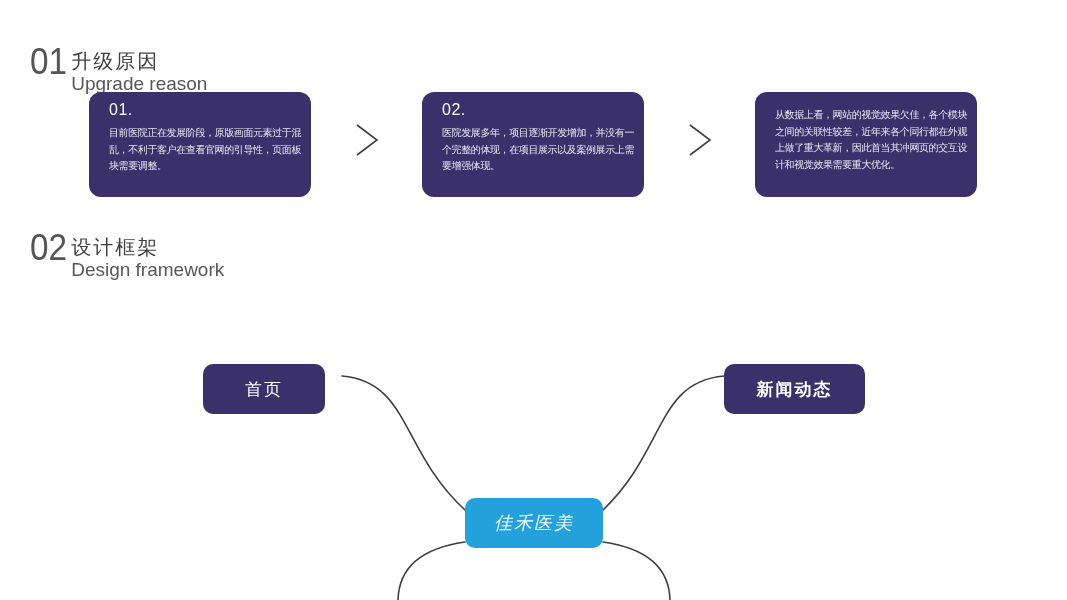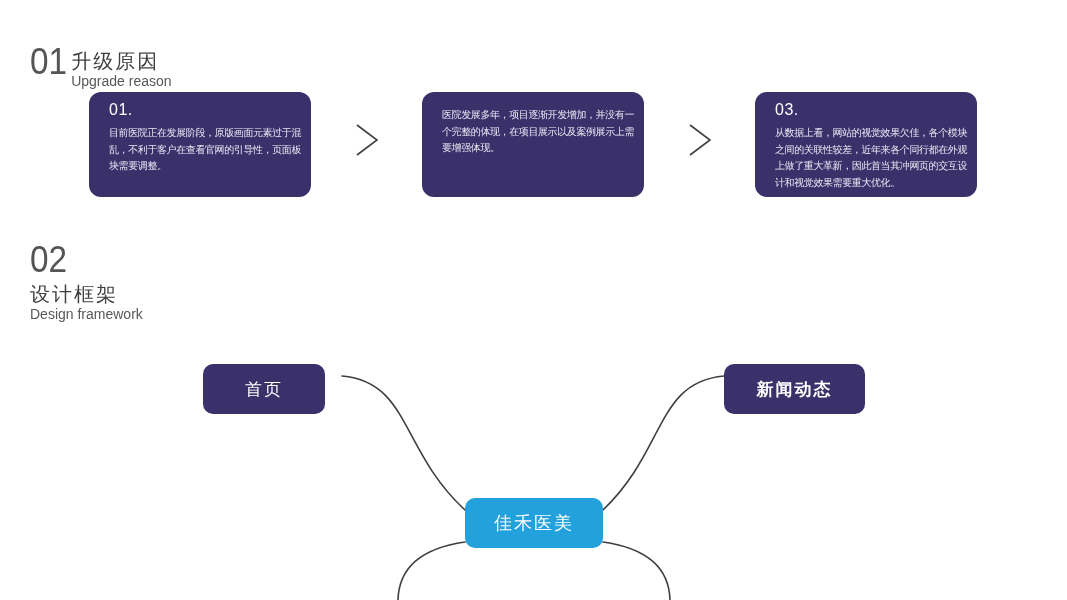--- a/index.html
+++ b/index.html
@@ -15,28 +15,28 @@
   html, body { margin:0; padding:0; }
   body {
     width:1067px; height:600px;
     background:var(--background);
     font-family:"Liberation Sans", sans-serif;
     position:relative; overflow:hidden;
   }
   
   .sec-header { position:absolute; left:30px; display:flex; align-items:flex-start; }
   #header-1 { top:44px; }
-  #header-2 { top:242px;flex-direction:column; }
+  #header-2 { top:230px; }
   .big-num {
     font-size:37px; line-height:0.95; color:var(--heading-number);
     font-weight:400; transform:scaleX(0.9); transform-origin:left top;
   }
   .h-text { margin-left:0; padding-top:6px; }
   .h-cn { display:block; font-size:20px; color:var(--heading-title); letter-spacing:2px; line-height:1.1; }
-  .h-en { display:block; font-size:14px; color:var(--heading-subtitle); margin-top:1px; }
+  .h-en { display:block; font-size:19px; color:var(--heading-subtitle); margin-top:1px; }
 
   
   .cards-row { position:absolute; left:89px; top:92px; width:888px; display:flex; }
   .reason-card {
     width:222px; height:105px; flex:none; box-sizing:border-box;
     background:var(--card-purple); border-radius:12px;
     padding:9px 9px 16px 20px;
   }
   .card-num { color:#ffffff; font-size:16px; letter-spacing:0.5px; }
   .card-text {
@@ -47,21 +47,21 @@
   .card-gap svg { margin-bottom:10px; }
   .chev { stroke:var(--connector-line); stroke-width:1.6; fill:none; }
 
   
   .mm-node {
     position:absolute; display:flex; align-items:center; justify-content:center;
     color:#ffffff; border-radius:10px; letter-spacing:2px;
   }
   #node-home   { left:203px; top:364px; width:122px; height:50px; background:var(--card-purple); font-size:17px; }
   #node-news   { left:724px; top:364px; width:141px; height:50px; background:var(--card-purple); font-size:17px;font-weight:bold; }
-  #node-center { left:465px; top:498px; width:138px; height:50px; background:var(--node-blue); font-size:18px; }
+  #node-center { left:465px; top:498px; width:138px; height:50px; background:var(--node-blue); font-size:18px;font-style:italic; }
 
   .connectors { position:absolute; left:0; top:0; pointer-events:none; }
   .conn { stroke:var(--connector-line); stroke-width:1.6; fill:none; stroke-linecap:round; }
 </style>
 </head>
 <body>
 
 <svg class="connectors" width="1067" height="600" viewBox="0 0 1067 600">
   <path class="conn" d="M342 376 C410 382 400 450 465 510"></path>
   <path class="conn" d="M724 376 C656 382 666 450 603 510"></path>
@@ -81,29 +81,29 @@
   <div class="reason-card">
     <div class="card-num">01.</div>
     <div class="card-text">目前医院正在发展阶段，原版画面元素过于混乱，不利于客户在查看官网的引导性，页面板块需要调整。</div>
   </div>
   <div class="card-gap">
     <svg width="26" height="34" viewBox="0 0 26 34">
       <path class="chev" d="M3 2 L23 17 L3 32"></path>
     </svg>
   </div>
   <div class="reason-card">
+    <div class="card-num">02.</div>
     <div class="card-text">医院发展多年，项目逐渐开发增加，并没有一个完整的体现，在项目展示以及案例展示上需要增强体现。</div>
   </div>
   <div class="card-gap">
     <svg width="26" height="34" viewBox="0 0 26 34">
       <path class="chev" d="M3 2 L23 17 L3 32"></path>
     </svg>
   </div>
   <div class="reason-card">
-    <div class="card-num">03.</div>
     <div class="card-text">从数据上看，网站的视觉效果欠佳，各个模块之间的关联性较差，近年来各个同行都在外观上做了重大革新，因此首当其冲网页的交互设计和视觉效果需要重大优化。</div>
   </div>
 </div>
 
 <div class="sec-header" id="header-2">
   <span class="big-num">02</span>
   <span class="h-text">
     <span class="h-cn">设计框架</span>
     <span class="h-en">Design framework</span>
   </span>

